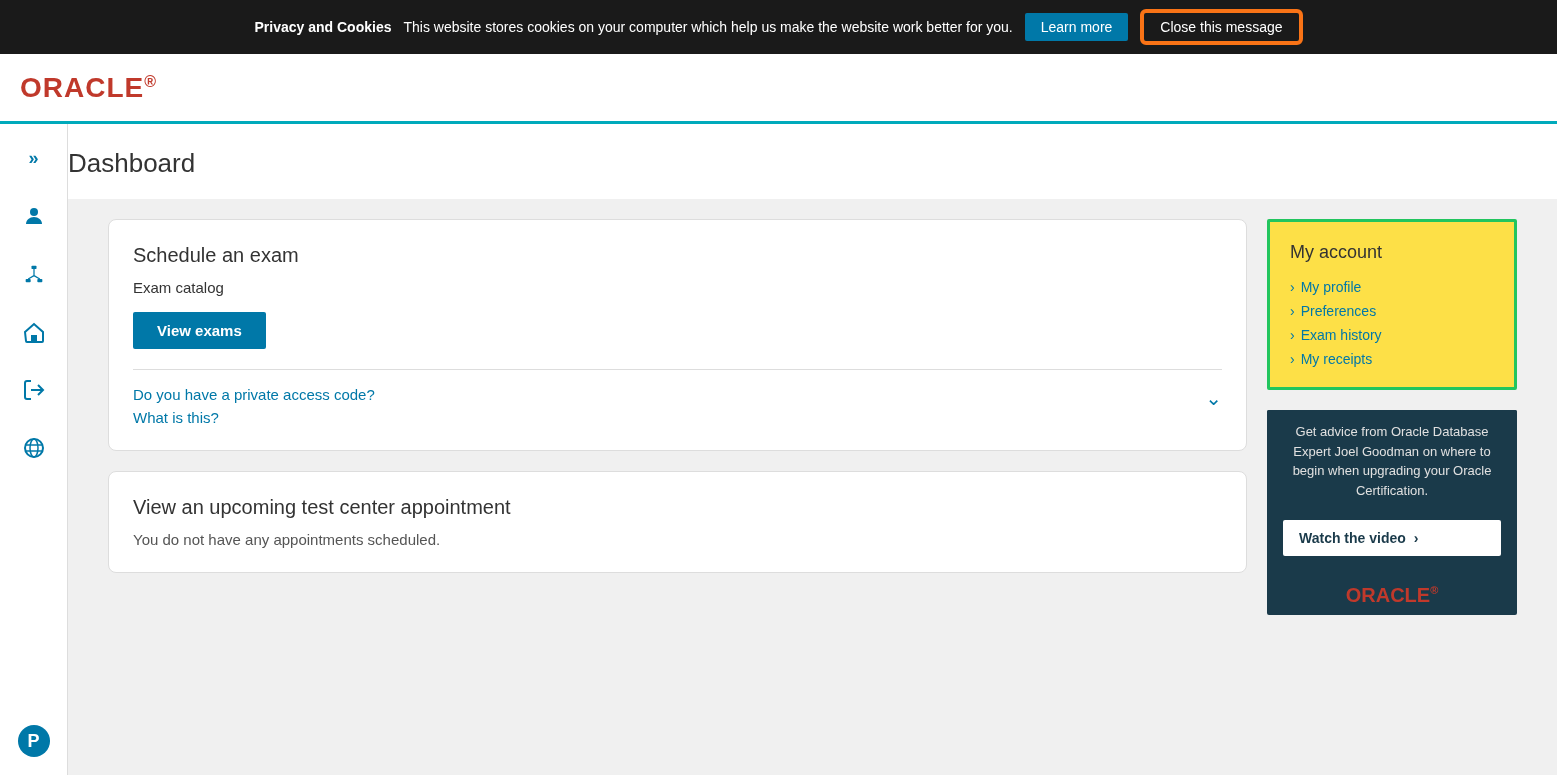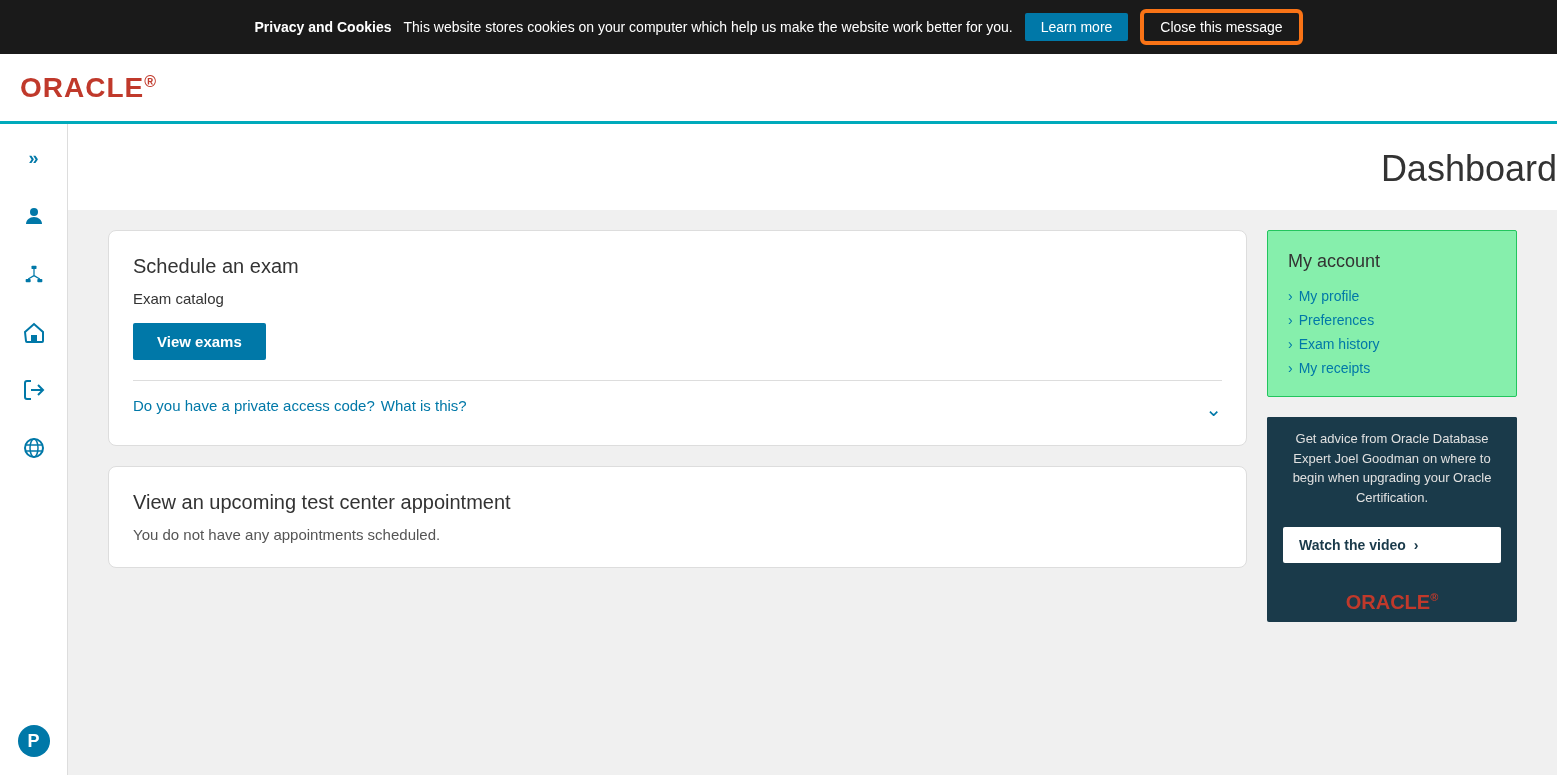--- a/index.html
+++ b/index.html
@@ -97,22 +97,22 @@
 
     
     .content-area {
       flex: 1;
       display: flex;
       flex-direction: column;
       overflow-y: auto;
       background: #f0f0f0;
     }
     .page-title {
-      text-align: right;
-      font-size: 36px;
+      text-align: left;
+      font-size: 26px;
       font-weight: normal;
       color: #333;
       padding: 24px 0 20px;
       background: #fff;
     }
     .content-body {
       display: flex;
       gap: 20px;
       padding: 20px 40px;
       flex: 1;
@@ -161,31 +161,31 @@
 
     
     .access-code-section {
       border-top: 1px solid #ddd;
       margin-top: 20px;
       padding-top: 16px;
       display: flex;
       align-items: flex-start;
       justify-content: space-between;
     }
-    .access-code-links { display: flex; flex-direction: row; gap: 6px; }
+    .access-code-links { display: flex; flex-direction: column; gap: 6px; }
     .link-teal { color: #0078a8; text-decoration: none; font-size: 15px; }
     .chevron-down { color: #0078a8; font-size: 20px; cursor: pointer; }
 
     
     .appointment-text { font-size: 15px; color: #555; }
 
     
     .my-account-card {
-      background: #86efac;
-      border: 1px solid #22c55e;
+      background: #fde047;
+      border: 3px solid #22c55e;
       border-radius: 2px;
       padding: 20px;
     }
     .my-account-title {
       font-size: 18px;
       font-weight: normal;
       color: #333;
       margin-bottom: 16px;
     }
     .account-links { display: flex; flex-direction: column; gap: 8px; }

